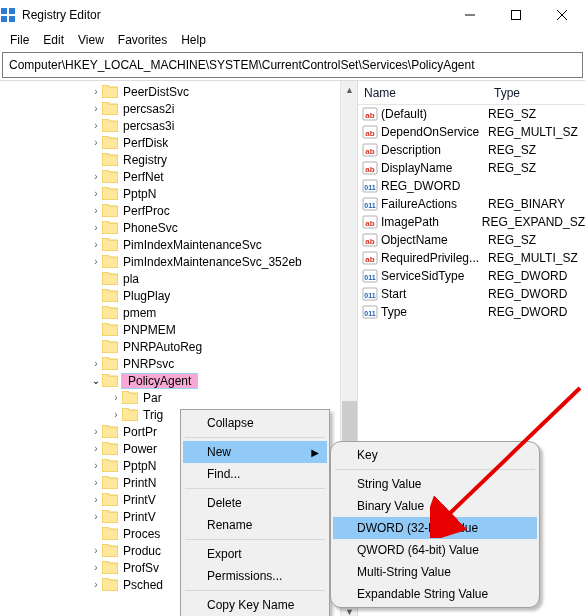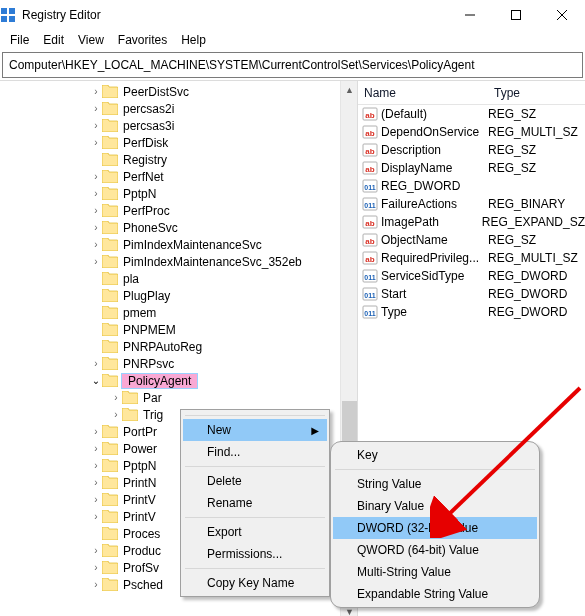--- a/index.html
+++ b/index.html
@@ -403,20 +403,21 @@
             <use href="#vnum"></use>
           </svg>
           <span class="cell-name">Type</span>
           <span class="cell-type">REG_DWORD</span>
         </div>
       </div>
   </div>
 </div>
 
 <div class="ctxmenu" id="ctx1">
+  <div class="item">Collapse</div>
   <div class="sep"></div>
   <div class="item hover">
       <span>New</span>
       <span class="arrow">▶</span>
     </div>
   <div class="item">Find...</div>
   <div class="sep"></div>
   <div class="item">Delete</div>
   <div class="item">Rename</div>
   <div class="sep"></div>

